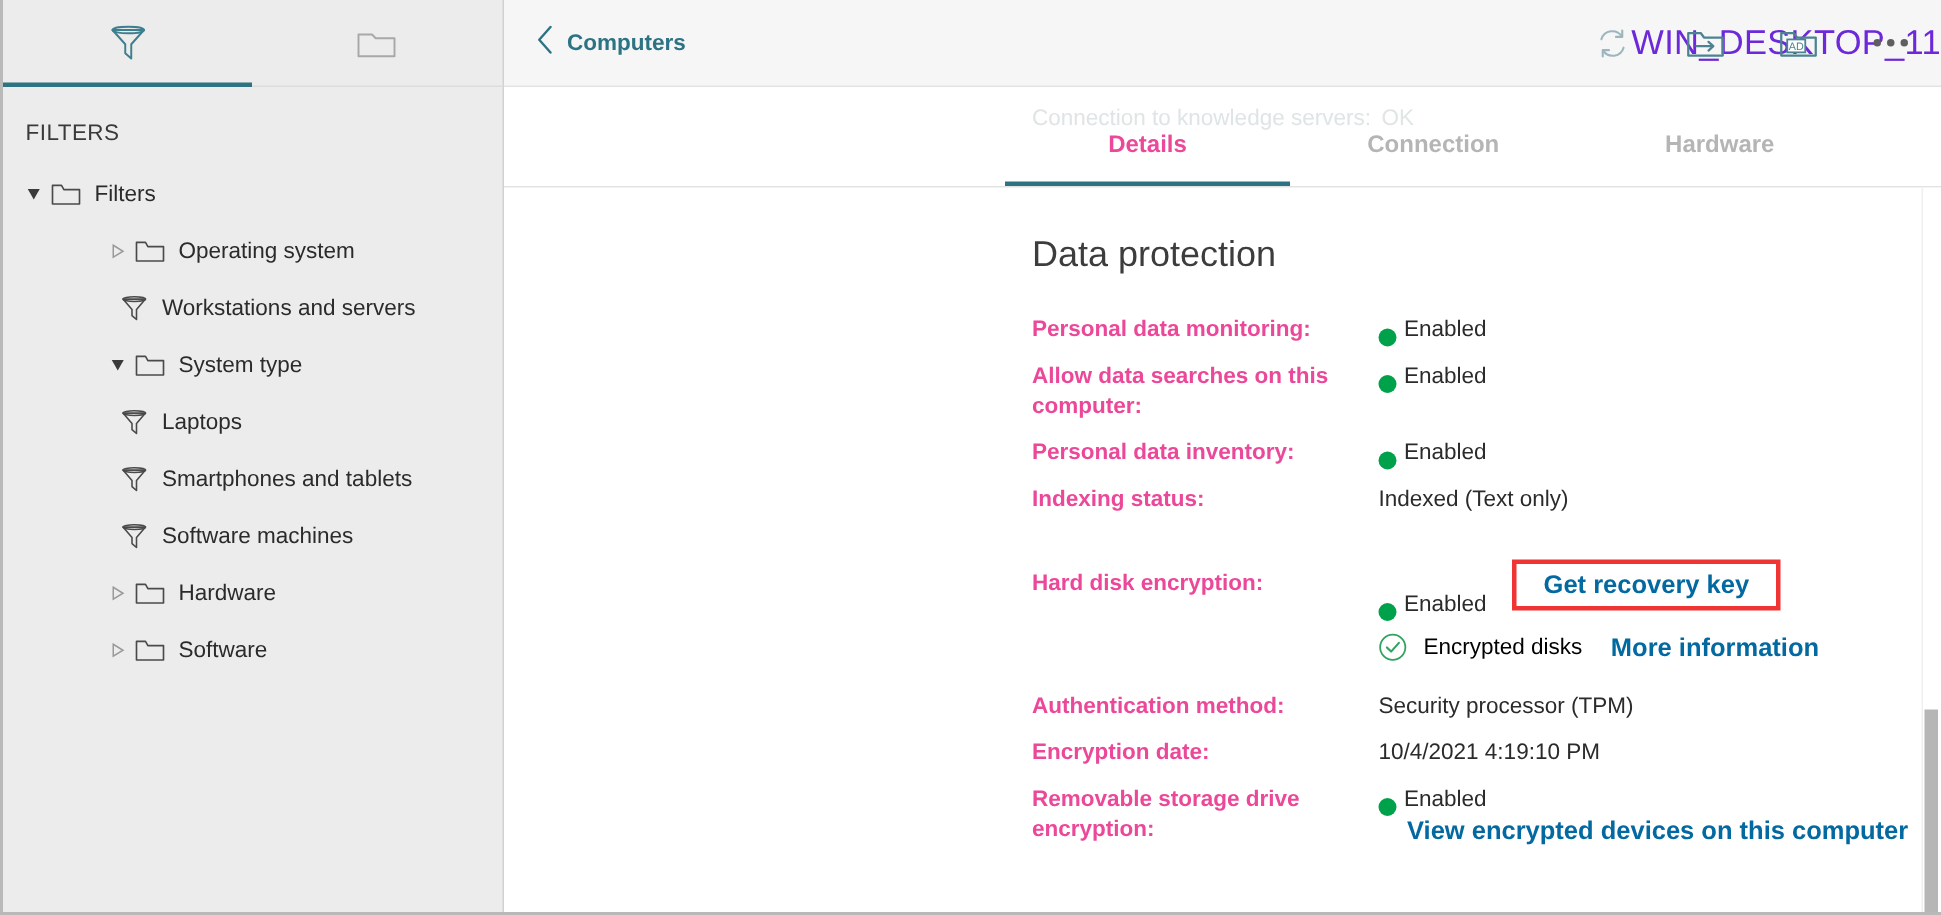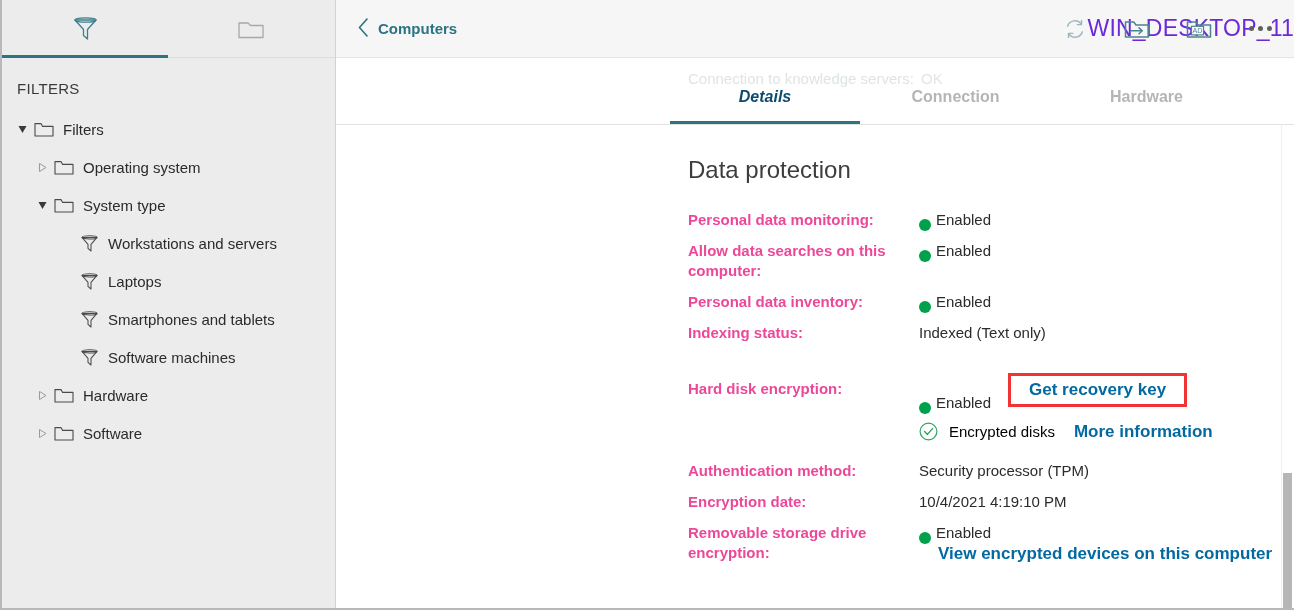--- a/index.html
+++ b/index.html
@@ -94,21 +94,21 @@
   .node .ic {
     width: 20px;
     flex: 0 0 20px;
     margin-right: 9px;
     display: flex;
     align-items: center;
     justify-content: center;
   }
   .node .nlabel { line-height: 1; }
   .lvl0 { padding-left: 13px; }
-  .lvl1 { padding-left: 33px; }
+  .lvl1 { padding-left: 33px; margin-left: 36px; }
   .lvl2 { padding-left: 58px; }
 
   
   .main {
     flex: 1 1 auto;
     background: #ffffff;
     display: flex;
     flex-direction: column;
     position: relative;
     min-width: 0;
@@ -212,21 +212,21 @@
     font-size: 16px;
     font-weight: bold;
     color: #b5b5b5;
     text-align: center;
     padding-bottom: 18px;
     cursor: pointer;
     position: relative;
     box-sizing: border-box;
     white-space: nowrap;
   }
-  .tab.active { color: #0c4a6e; font-style: italic; }
+  .tab.active { color: #ec4899; }
   .tab.active::after {
     content: "";
     position: absolute;
     left: 0; right: 0; bottom: 0;
     height: 3px;
     background: #2c7383;
   }
 
   
   .content {
@@ -373,42 +373,42 @@
               <path d="M2.5 1.5 L9 5.5 L2.5 9.5 Z" fill="none" stroke="#9a9a9a" stroke-width="1"></path>
             </svg>
           </span>
           <span class="ic">
             <svg width="20" height="17" viewBox="0 0 20 17">
               <path d="M1 2.6 L1 15 L19 15 L19 5.4 L8.6 5.4 L7 2.6 Z" fill="none" stroke="#4a4a4a" stroke-width="1.1" stroke-linejoin="round"></path>
             </svg>
           </span>
           <span class="nlabel">Operating system</span>
         </div>
+        <div class="node lvl2">
+          <span class="twisty spacer"></span>
+          <span class="ic">
+            <svg width="19" height="19" viewBox="0 0 19 19">
+              <path d="M2 3.4 L17 3.4 L11 10.4 L11 17 L8 14.4 L8 10.4 Z" fill="none" stroke="#4a4a4a" stroke-width="1.05" stroke-linejoin="round"></path>
+              <ellipse cx="9.5" cy="3.4" rx="7.5" ry="1.6" fill="none" stroke="#4a4a4a" stroke-width="1.05"></ellipse>
+            </svg>
+          </span>
+          <span class="nlabel">Workstations and servers</span>
+        </div>
         <div class="node lvl1">
           <span class="twisty">
             <svg width="11" height="11" viewBox="0 0 11 11">
               <path d="M1.5 2 L9.5 2 L5.5 9 Z" fill="#3a3a3a"></path>
             </svg>
           </span>
           <span class="ic">
             <svg width="20" height="17" viewBox="0 0 20 17">
               <path d="M1 2.6 L1 15 L19 15 L19 5.4 L8.6 5.4 L7 2.6 Z" fill="none" stroke="#4a4a4a" stroke-width="1.1" stroke-linejoin="round"></path>
             </svg>
           </span>
           <span class="nlabel">System type</span>
-        </div>
-        <div class="node lvl2">
-          <span class="twisty spacer"></span>
-          <span class="ic">
-            <svg width="19" height="19" viewBox="0 0 19 19">
-              <path d="M2 3.4 L17 3.4 L11 10.4 L11 17 L8 14.4 L8 10.4 Z" fill="none" stroke="#4a4a4a" stroke-width="1.05" stroke-linejoin="round"></path>
-              <ellipse cx="9.5" cy="3.4" rx="7.5" ry="1.6" fill="none" stroke="#4a4a4a" stroke-width="1.05"></ellipse>
-            </svg>
-          </span>
-          <span class="nlabel">Workstations and servers</span>
         </div>
         <div class="node lvl2">
           <span class="twisty spacer"></span>
           <span class="ic">
             <svg width="19" height="19" viewBox="0 0 19 19">
               <path d="M2 3.4 L17 3.4 L11 10.4 L11 17 L8 14.4 L8 10.4 Z" fill="none" stroke="#4a4a4a" stroke-width="1.05" stroke-linejoin="round"></path>
               <ellipse cx="9.5" cy="3.4" rx="7.5" ry="1.6" fill="none" stroke="#4a4a4a" stroke-width="1.05"></ellipse>
             </svg>
           </span>
           <span class="nlabel">Laptops</span>

